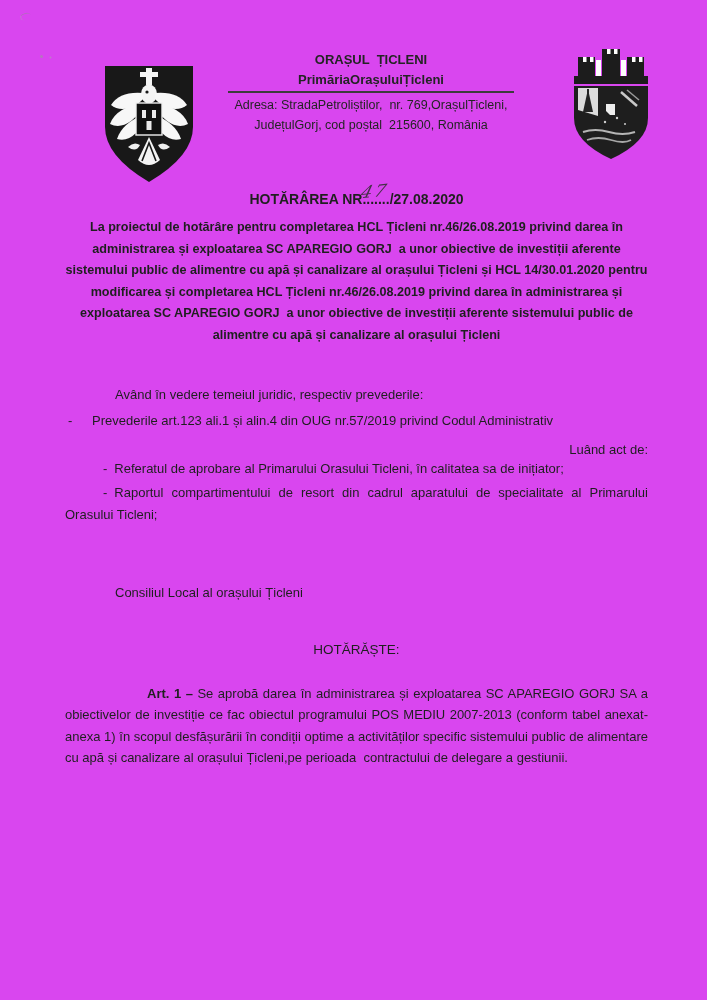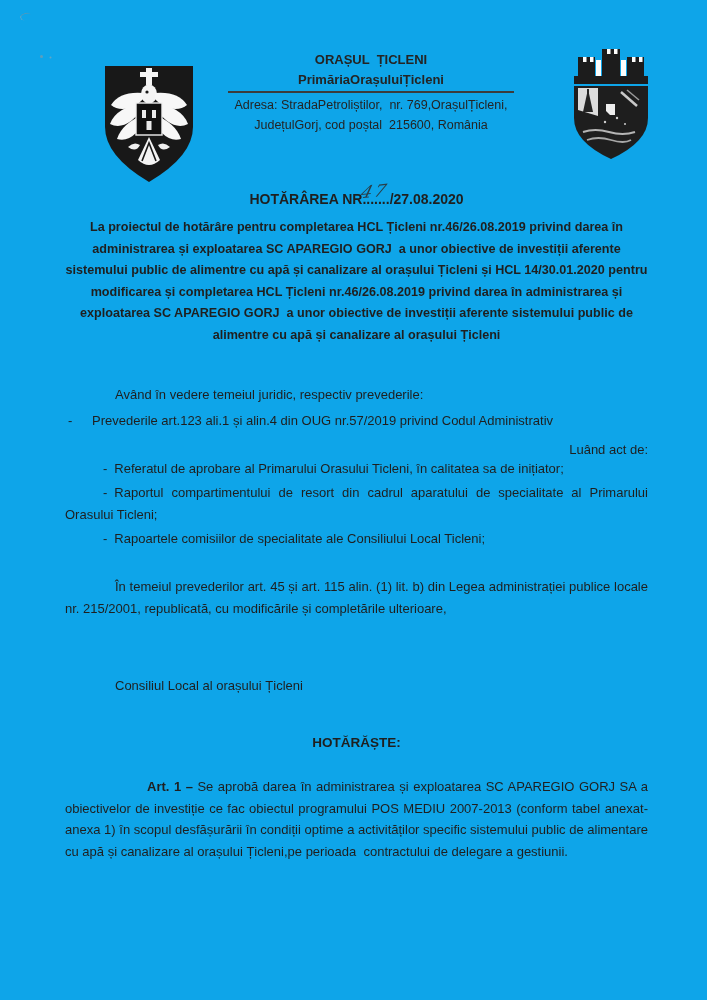--- a/index.html
+++ b/index.html
@@ -1,18 +1,18 @@
 <!DOCTYPE html>
 <html lang="ro"><head>
 <meta charset="utf-8">
 <style>
   html,body { margin:0; padding:0; background:#e9e9e9; }
   .page {
     position:relative; width:707px; height:1000px; margin:0 auto;
-    background:#0ea5e9; color:#1f1f1f; overflow:hidden;
+    background:#d946ef; color:#1f1f1f; overflow:hidden;
     font-family:"Liberation Sans", sans-serif;
   }
   
   .pen-mark { position:absolute; opacity:.55; }
   .pm1 { left:20px; top:13px; width:10px; height:6px;
          border-top:1.5px solid #8f8f8f; border-left:1px solid #aaa;
          border-radius:50%; transform:rotate(-18deg); }
   .pm2 { left:40px; top:55px; width:3px; height:3px; background:#9a9a9a;
          border-radius:50%; box-shadow:9px 1px 0 -0.5px #a8a8a8; }
 
@@ -42,21 +42,21 @@
              line-height:21.5px; font-size:12.6px; }
 
   .legal-intro { margin-top:40px !important; margin-left:50px !important; line-height:18px; }
   .hang-item { margin-top:9px; display:flex; }
   .hang-item .bullet { width:27px; flex:0 0 27px; padding-left:3px; box-sizing:border-box; }
   .acts-intro { margin-top:14px !important; margin-left:52px !important;text-align:right; }
   .act-item { text-indent:38px; text-align:justify; line-height:22.5px; margin-top:1px !important; }
   .act-item .bullet2 { margin-right:7px; }
   .legal-basis { margin-top:26px !important; text-indent:50px; text-align:justify; line-height:22px; }
   .council { margin-top:58px !important; margin-left:50px !important; }
-  .decision { margin-top:42px !important; text-align:center; font-weight:bold; font-size:13.5px; }
+  .decision { margin-top:42px !important; text-align:center; font-weight:normal; font-size:13.5px; }
   .article { margin-top:26px !important; text-indent:50px; text-align:justify; line-height:21.5px; }
   .art-label { font-weight:bold;margin-left:32px; }
 </style>
 </head>
 <body>
 
 <div class="page">
 
   <div class="pen-mark pm1"></div>
   <div class="pen-mark pm2"></div>
@@ -139,23 +139,21 @@
 
     <div class="hang-item">
       <span class="bullet">-</span>
       <span class="hang-text">Prevederile art.123 ali.1 și alin.4 din OUG nr.57/2019 privind Codul Administrativ</span>
     </div>
 
     <p class="acts-intro">Luând act de:</p>
 
     <p class="act-item"><span class="bullet2">-</span><span>Referatul de aprobare al Primarului Orasului Ticleni, în calitatea sa de inițiator;</span></p>
     <p class="act-item"><span class="bullet2">-</span><span>Raportul compartimentului de resort din cadrul aparatului de specialitate al Primarului Orasului Ticleni;</span></p>
-    <p class="act-item"><span class="bullet2">-</span><span>Rapoartele comisiilor de specialitate ale Consiliului Local Ticleni;</span></p>
 
-    <p class="legal-basis">În temeiul prevederilor art. 45 și art. 115 alin. (1) lit. b) din Legea administrației publice locale nr. 215/2001, republicată, cu modificările și completările ulterioare,</p>
 
     <p class="council">Consiliul Local al orașului Țicleni</p>
 
     <p class="decision">HOTĂRĂȘTE:</p>
 
     <p class="article pre"><span class="art-label">Art. 1 –</span><span> Se aprobă darea în administrarea și exploatarea SC APAREGIO GORJ SA a obiectivelor de investiție ce fac obiectul programului POS MEDIU 2007-2013 (conform tabel anexat-anexa 1) în scopul desfășurării în condiții optime a activităților specific sistemului public de alimentare cu apă și canalizare al orașului Țicleni,pe perioada  contractului de delegare a gestiunii.</span></p>
 
   </div>
 </div>
 

